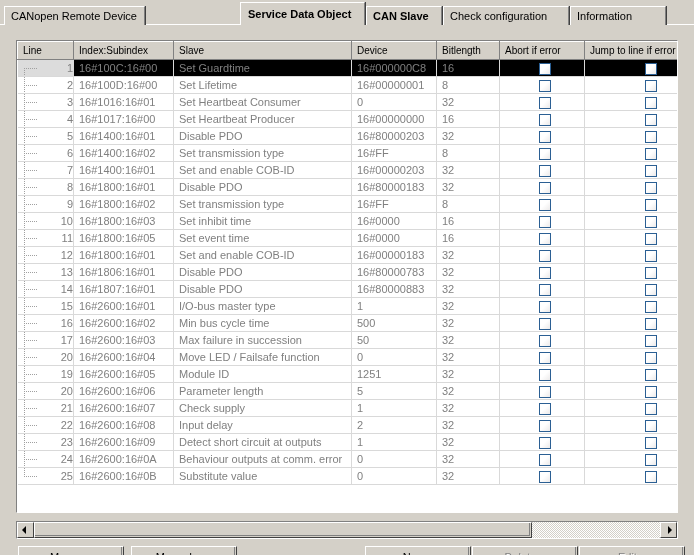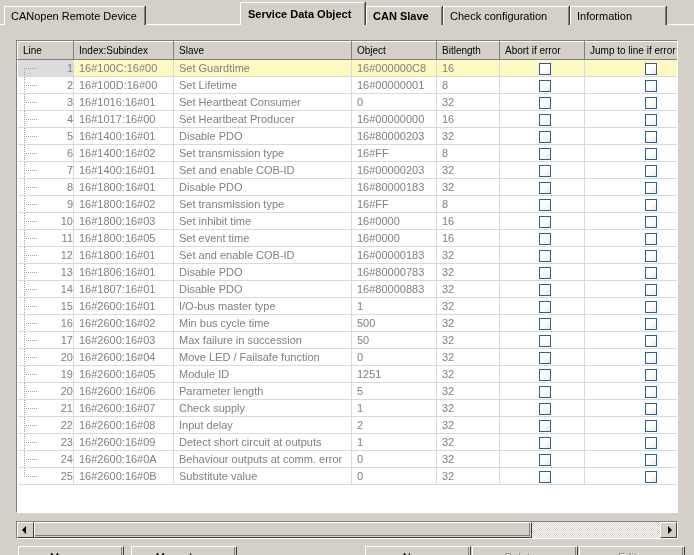--- a/index.html
+++ b/index.html
@@ -117,21 +117,21 @@
     padding: 0 0 0 5px;
     color: #808080;
     white-space: nowrap;
     overflow: hidden;
     box-sizing: border-box;
     font-size: 11px;
     background: #ffffff;
     cursor: default;
   }
   tr.selected td {
-    background: #fef9c3;
+    background: #000000;
   }
   td.cb-cell {
     text-align: center;
     padding: 0;
   }
   td.line-cell {
     text-align: right;
     padding: 0 10px 0 0;
     position: relative;
   }
@@ -296,21 +296,21 @@
           <col style="width:85px">
           <col style="width:63px">
           <col style="width:85px">
           <col style="width:128px">
         </colgroup>
         <thead>
           <tr id="head-row">
               <th>Line</th>
               <th>Index:Subindex</th>
               <th>Slave</th>
-              <th>Object</th>
+              <th>Device</th>
               <th>Bitlength</th>
               <th>Abort if error</th>
               <th>Jump to line if error</th>
             </tr>
         </thead>
         <tbody id="grid-body">
             <tr class="row selected firstrow">
               <td class="line-cell"><span class="tree-conn">
                   <span class="tree-v"></span>
                   <span class="tree-h"></span>

